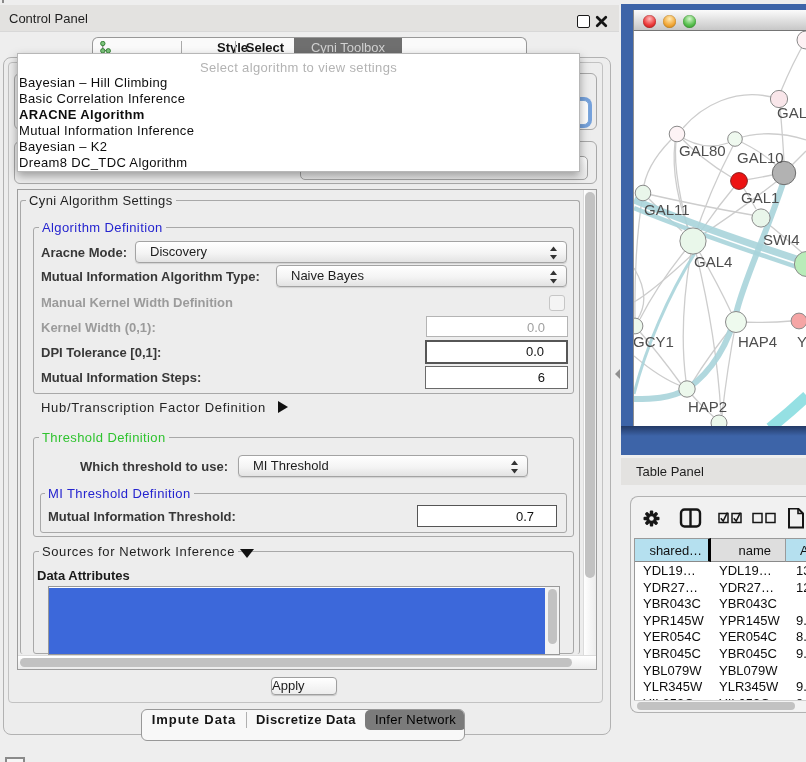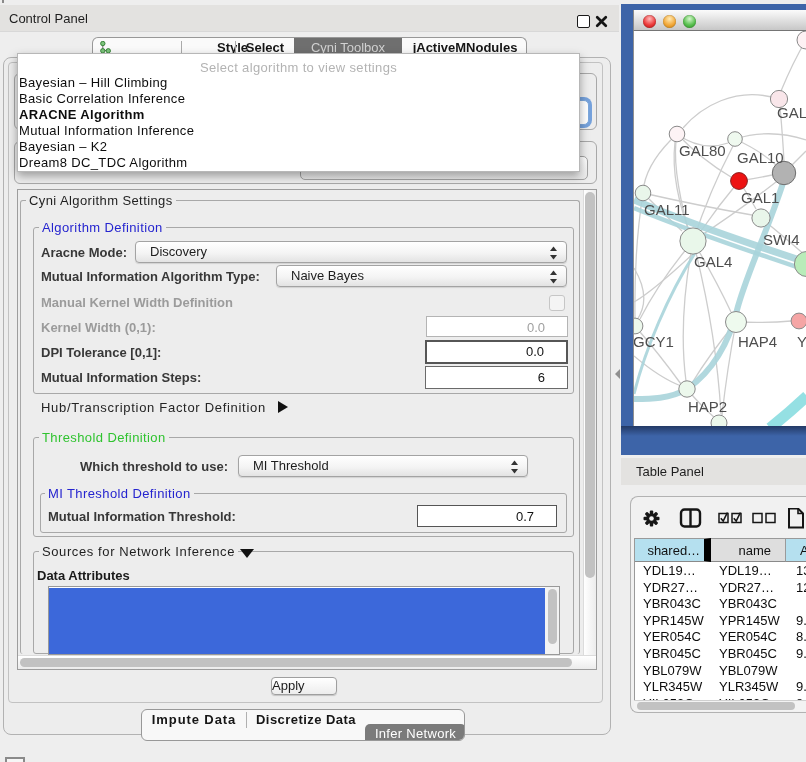--- a/index.html
+++ b/index.html
@@ -117,37 +117,36 @@
   <div class="abs" style="left:496px;top:0;width:16px;height:69px;background:#f3f3f3;"></div>
   <div class="thumbv" style="left:499px;top:2px;width:9px;height:55px;"></div>
 </div>
 
 <div class="abs" style="left:271px;top:677px;width:66px;height:18px;border:1px solid #9f9f9f;border-radius:4px;background:linear-gradient(#ffffff,#ededed);box-shadow:0 1px 1px rgba(0,0,0,.18);font-size:13px;color:#1d1d1d;line-height:16px;">Apply</div>
 
 <div class="abs" style="left:141px;top:709px;width:324px;height:32px;border:1px solid #989898;border-radius:6px;background:#f8f8f8;overflow:hidden;">
   <div class="abs" style="left:0;top:0;width:104px;height:20px;font-size:13px;font-weight:bold;letter-spacing:0.9px;color:#161616;text-align:center;line-height:19px;">Impute Data</div>
   <div class="abs" style="left:104px;top:2px;width:1px;height:16px;background:#b0b0b0;"></div>
   <div class="abs" style="left:105px;top:0;width:118px;height:20px;font-size:13px;font-weight:bold;letter-spacing:0.45px;color:#161616;text-align:center;line-height:19px;">Discretize Data</div>
-  <div class="abs" style="left:223px;top:0;width:101px;height:20px;background:#7b7b7b;border-radius:5px;font-size:13px;letter-spacing:0.3px;color:#ffffff;text-align:center;line-height:19px;margin-top:14px;">Infer Network</div>
+  <div class="abs" style="left:223px;top:0;width:101px;height:20px;background:#7b7b7b;border-radius:5px;font-size:13px;letter-spacing:0.3px;color:#000000;text-align:center;line-height:19px;">Infer Network</div>
 </div>
 
 <div class="abs" style="left:92px;top:37px;width:435px;height:21px;border:1px solid #989898;border-bottom:none;border-radius:6px 6px 0 0;background:#fafafa;overflow:hidden;">
   <svg class="abs" style="left:7px;top:3px;" width="11" height="13" viewBox="0 0 11 13">
     <path d="M2.8,2.5 L2.8,9.5 L8.2,9.5" stroke="#777" stroke-width="1.1" fill="none"></path>
     <circle cx="2.8" cy="2.5" r="2.2" fill="#7cc47c" stroke="#2f7d2f" stroke-width="0.9"></circle>
     <circle cx="2.8" cy="9.8" r="2.2" fill="#7cc47c" stroke="#2f7d2f" stroke-width="0.9"></circle>
     <circle cx="8.3" cy="9.8" r="2.2" fill="#7cc47c" stroke="#2f7d2f" stroke-width="0.9"></circle>
   </svg>
   <div class="abs" style="left:21px;top:17px;width:66px;height:21px;font-size:13px;font-weight:bold;color:#161616;line-height:20px;">Network</div>
   <div class="abs" style="left:87.5px;top:3px;width:1px;height:15px;background:#aaa;"></div>
   <div class="abs" style="left:88px;top:0;width:54px;height:21px;font-size:13px;font-weight:bold;color:#161616;text-align:center;line-height:20px;padding-left:36px;">Style</div>
   <div class="abs" style="left:142px;top:3px;width:1px;height:15px;background:#aaa;"></div>
   <div class="abs" style="left:143px;top:0;width:58px;height:21px;font-size:13px;font-weight:bold;color:#161616;text-align:center;line-height:20px;">Select</div>
   <div class="abs" style="left:201px;top:0;width:108px;height:21px;background:#6f6f6f;font-size:13px;color:#d2d2d2;text-align:center;line-height:20px;">Cyni Toolbox</div>
-  <div class="abs" style="left:309px;top:0;width:126px;height:21px;font-size:13px;font-weight:bold;color:#161616;text-align:center;line-height:20px;">jActiveMNodules</div>
 </div>
 
 <div class="abs" style="left:17px;top:53px;width:563px;height:119px;background:#fff;border:1px solid #b7b7b7;box-shadow:0 4px 9px rgba(0,0,0,.35);">
   <div class="abs" style="left:0;top:6px;width:100%;text-align:center;font-size:13px;letter-spacing:0.35px;color:#b3b3b3;">Select algorithm to view settings</div>
   <div class="abs" style="left:1px;top:21px;font-size:13px;letter-spacing:0.35px;color:#0d0d0d;line-height:16px;">
     Bayesian – Hill Climbing<br>
     Basic Correlation Inference<br>
     <b>ARACNE Algorithm</b><br>
     Mutual Information Inference<br>
     Bayesian – K2<br>
@@ -279,21 +278,21 @@
     <rect x="111" y="5.5" width="9" height="9"></rect>
     <rect x="124" y="5.5" width="9" height="9"></rect>
   </g>
 
   <path d="M147,0.5 h9 l5,5 v14 h-14 z" fill="none" stroke="#161616" stroke-width="2"></path>
   <path d="M156,0.5 v5 h5" fill="none" stroke="#161616" stroke-width="1.6"></path>
 </svg>
 
 <div class="abs" style="left:634px;top:538px;width:172px;height:162px;background:#fff;border-left:1px solid #9a9a9a;overflow:hidden;">
 
-  <div class="abs" style="left:0;top:0;width:75.5px;height:24px;background:#b5e0ef;border-top:1px solid #9a9a9a;border-bottom:1px solid #8a8a8a;border-right:7px solid #000000;font-size:13px;color:#111;text-align:center;line-height:23px;padding-left:9px;">shared…</div>
+  <div class="abs" style="left:0;top:0;width:75.5px;height:24px;background:#b5e0ef;border-top:1px solid #9a9a9a;border-bottom:1px solid #8a8a8a;border-right:3px solid #000000;font-size:13px;color:#111;text-align:center;line-height:23px;padding-left:9px;">shared…</div>
   <div class="abs" style="left:75.5px;top:0;width:75.5px;height:24px;background:#dedede;border-top:1px solid #9a9a9a;border-bottom:1px solid #8a8a8a;border-right:1px solid #9a9a9a;font-size:13px;color:#111;text-align:center;line-height:23px;padding-left:14px;">name</div>
   <div class="abs" style="left:151px;top:0;width:21px;height:24px;background:#b5e0ef;border-top:1px solid #9a9a9a;border-bottom:1px solid #8a8a8a;font-size:13px;color:#111;line-height:23px;padding-left:14px;">A</div>
 
   <div class="abs" style="left:8px;top:25px;font-size:13px;color:#0d0d0d;line-height:16.6px;">YDL19…<br>YDR27…<br>YBR043C<br>YPR145W<br>YER054C<br>YBR045C<br>YBL079W<br>YLR345W<br>YIL053C</div>
   <div class="abs" style="left:84px;top:25px;font-size:13px;color:#0d0d0d;line-height:16.6px;">YDL19…<br>YDR27…<br>YBR043C<br>YPR145W<br>YER054C<br>YBR045C<br>YBL079W<br>YLR345W<br>YIL053C</div>
   <div class="abs" style="left:161px;top:25px;font-size:13px;color:#0d0d0d;line-height:16.6px;">13<br>12<br>&nbsp;<br>9.<br>8.<br>9.<br>&nbsp;<br>9.<br>8.</div>
 </div>
 
 <div class="abs" style="left:634px;top:700px;width:172px;height:11px;background:#f3f3f3;border-top:1px solid #d0d0d0;"></div>
 <div class="thumbv" style="left:637px;top:701.5px;width:158px;height:8.5px;border-radius:4px;"></div>

